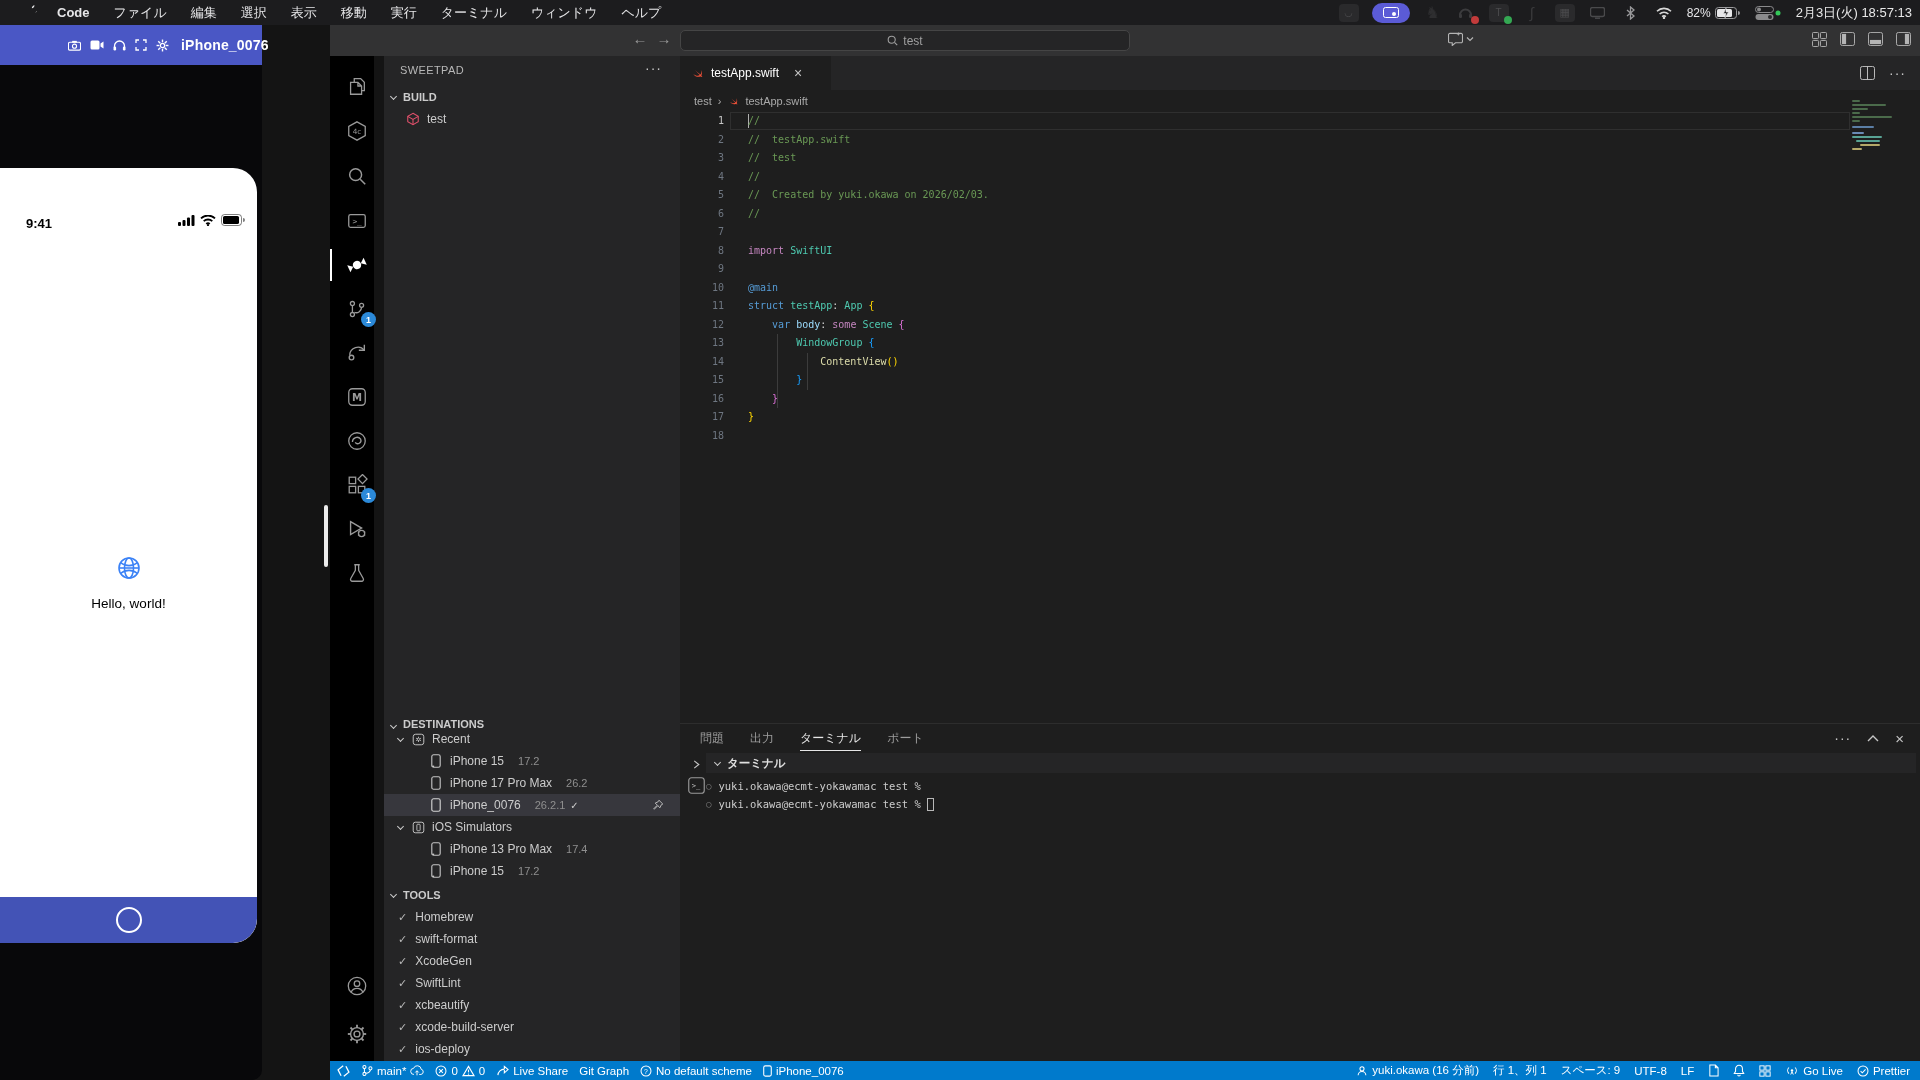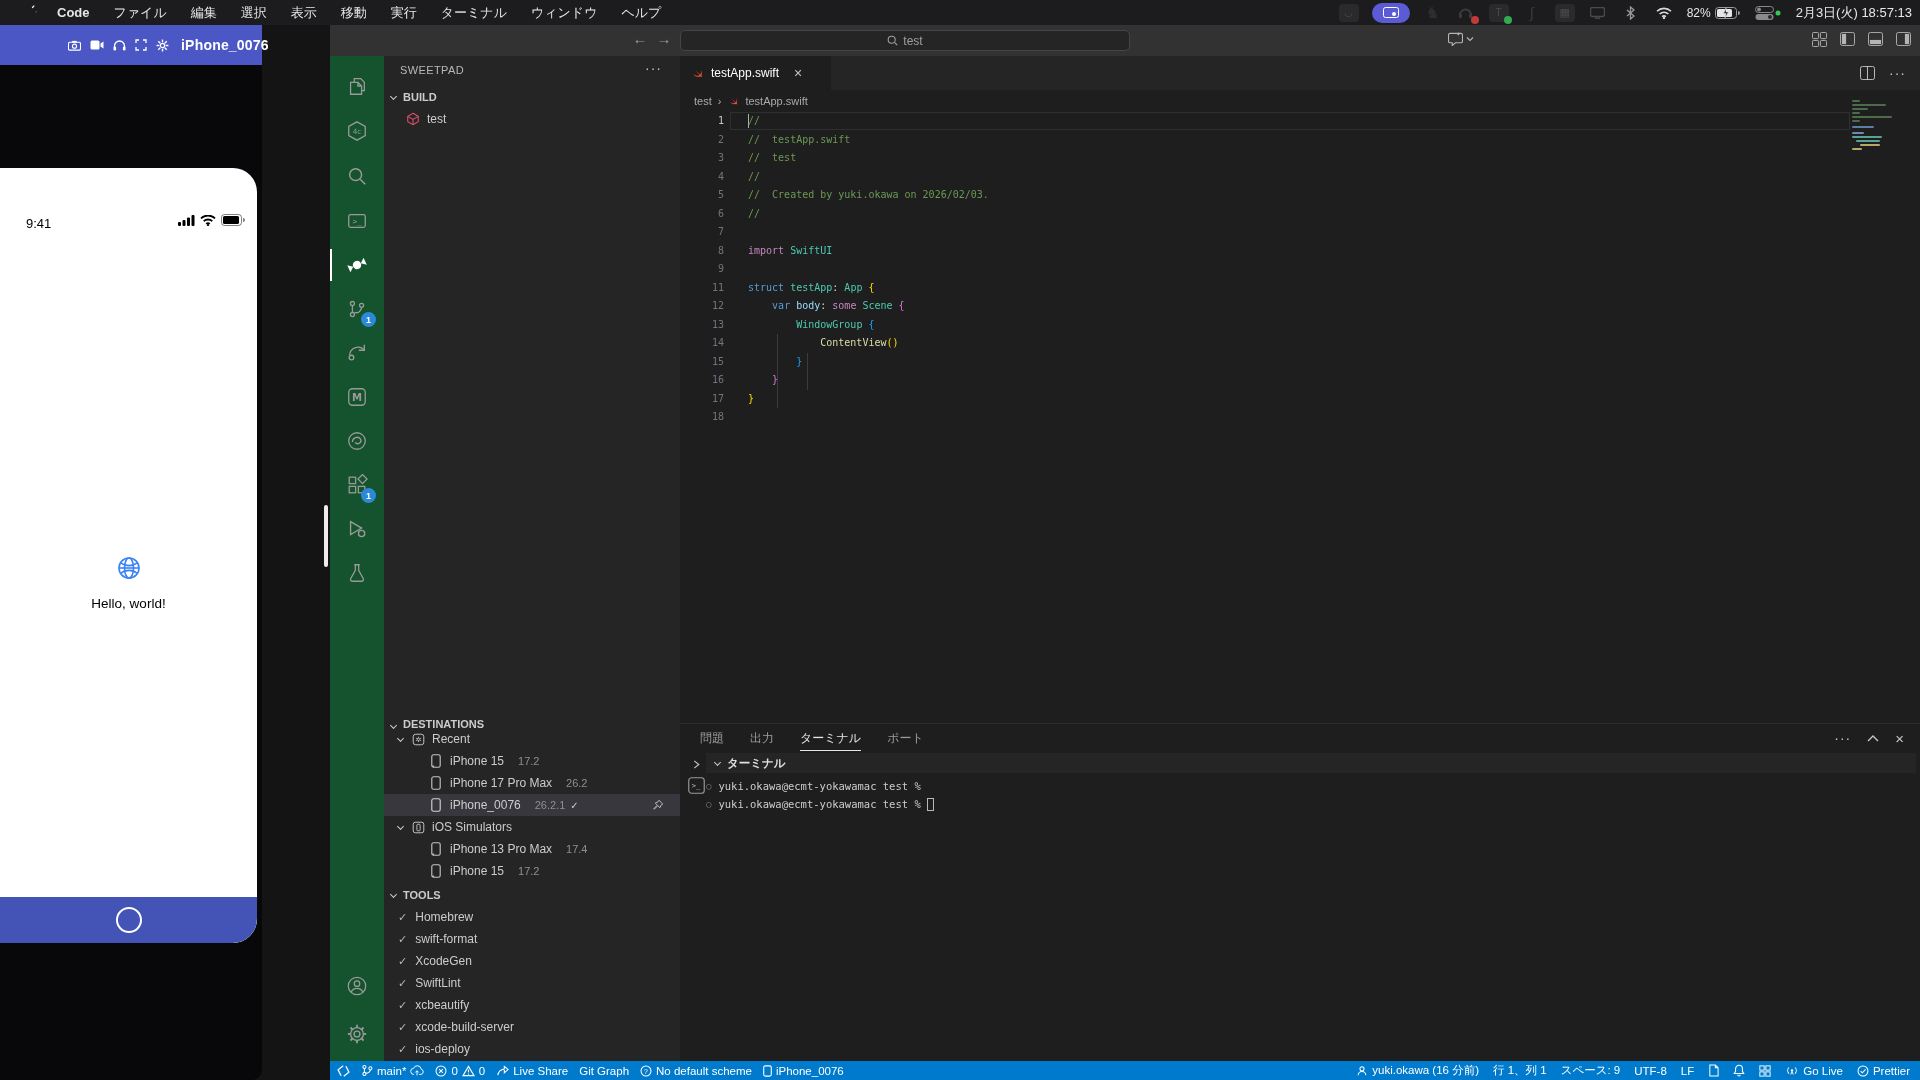--- a/index.html
+++ b/index.html
@@ -21,37 +21,37 @@
   .mb-batt { display:flex; align-items:center; gap:4px; font-size:12px; color:#e6e6e8; }
   .mb-time { font-size:13px; color:#e8e8e8; white-space:nowrap; }
 
   
   .sim { position:absolute; left:0; top:25px; width:262px; height:1055px; background:#08080a; border-radius:0 0 10px 0; }
   .sim-title { position:absolute; left:0; top:0; width:262px; height:40px; background:#4a57c5; display:flex; align-items:center; color:#fff; }
   .sim-title .ticons { display:flex; gap:9px; margin-left:68px; align-items:center; }
   .sim-title .tname { margin-left:12px; font-size:14px; font-weight:bold; letter-spacing:.2px; }
   .phone { position:absolute; left:0; top:143px; width:257px; height:775px; background:#fff; border-radius:0 24px 24px 0; overflow:hidden; }
   .pstatus { position:absolute; left:0; top:45px; width:100%; height:20px; display:flex; align-items:center; }
-  .ptime { margin-left:26px; font-size:13px; font-weight:normal; color:#000; }
+  .ptime { margin-left:26px; font-size:13px; font-weight:bold; color:#000; }
   .picons { position:absolute; right:12px; top:1px; display:flex; gap:5px; align-items:center; }
   .hello { position:absolute; left:0; top:388px; width:100%; text-align:center; color:#000; }
   .hello .htxt { margin-top:16px; font-size:13.5px; }
   .pbottom { position:absolute; left:0; bottom:0; width:100%; height:46px; background:#4353b6; border-radius:0 0 24px 0;
              display:flex; align-items:center; justify-content:center; }
   .pcircle { width:26px; height:26px; border:2.5px solid #fff; border-radius:50%; }
   .white-strip { position:absolute; left:324px; top:505px; width:4px; height:62px; background:#ececec; border-radius:2px; }
 
   
   .vsc-titlebar { position:absolute; left:330px; top:25px; width:1590px; height:31px; background:#323233; }
   .nav-ar { position:absolute; top:5px; color:#9a9a9a; font-size:15px; width:20px; text-align:center; }
   .searchbox { position:absolute; left:350px; top:5px; width:450px; height:21px; background:#252526; border:1px solid #454545; border-radius:5px;
                display:flex; align-items:center; justify-content:center; color:#9f9f9f; font-size:12px; gap:5px; }
   .tb-ic { position:absolute; top:7px; color:#b4b4b4; }
 
-  .activitybar { position:absolute; left:330px; top:56px; width:54px; height:1005px; background:#14532d; }
+  .activitybar { position:absolute; left:330px; top:56px; width:44px; height:1005px; background:#000000; }
   .act-ic { position:absolute; left:0; width:54px; height:40px; display:flex; align-items:center; justify-content:center; color:#9a9a9a; }
   .act-ic.active { color:#ffffff; }
   .act-ic.active::before { content:""; position:absolute; left:0; top:4px; width:2px; height:32px; background:#fff; }
   .nbadge { position:absolute; right:8px; bottom:2px; min-width:15px; height:15px; border-radius:8px; background:#2b89d8; color:#fff;
             font-size:9px; display:flex; align-items:center; justify-content:center; font-weight:bold; }
 
   .sidebar { position:absolute; left:384px; top:56px; width:296px; height:1005px; background:#252526; color:#cccccc; }
   .sb-title { position:absolute; left:16px; top:8px; font-size:11px; color:#b8b8b8; letter-spacing:.4px; }
   .sb-more { position:absolute; right:18px; top:4px; color:#c5c5c5; font-size:14px; letter-spacing:1px; }
   .sec-h { position:absolute; left:4px; height:22px; display:flex; align-items:center; gap:4px; font-size:11px; font-weight:bold; color:#cccccc; }
@@ -585,20 +585,21 @@
   <div class="code-area">
       <div class="code-row current"><span class="ln">1</span><span class="lt"><span class="tk-comment">//</span></span></div>
       <div class="code-row"><span class="ln">2</span><span class="lt"><span class="tk-comment">//  testApp.swift</span></span></div>
       <div class="code-row"><span class="ln">3</span><span class="lt"><span class="tk-comment">//  test</span></span></div>
       <div class="code-row"><span class="ln">4</span><span class="lt"><span class="tk-comment">//</span></span></div>
       <div class="code-row"><span class="ln">5</span><span class="lt"><span class="tk-comment">//  Created by yuki.okawa on 2026/02/03.</span></span></div>
       <div class="code-row"><span class="ln">6</span><span class="lt"><span class="tk-comment">//</span></span></div>
       <div class="code-row"><span class="ln">7</span><span class="lt"></span></div>
       <div class="code-row"><span class="ln">8</span><span class="lt"><span class="tk-kw">import</span><span class="tk-plain"> </span><span class="tk-type">SwiftUI</span></span></div>
       <div class="code-row"><span class="ln">9</span><span class="lt"></span></div>
+      <div class="code-row"><span class="ln">10</span><span class="lt"><span class="tk-kwblue">@main</span></span></div>
       <div class="code-row"><span class="ln">11</span><span class="lt"><span class="tk-kwblue">struct</span><span class="tk-plain"> </span><span class="tk-type">testApp</span><span class="tk-plain">: </span><span class="tk-type">App</span><span class="tk-plain"> </span><span class="tk-b1">{</span></span></div>
       <div class="code-row"><span class="ln">12</span><span class="lt"><span class="tk-plain">    </span><span class="tk-kwblue">var</span><span class="tk-plain"> </span><span class="tk-prop">body</span><span class="tk-plain">: </span><span class="tk-kw">some</span><span class="tk-plain"> </span><span class="tk-type">Scene</span><span class="tk-plain"> </span><span class="tk-b2">{</span></span></div>
       <div class="code-row"><span class="ln">13</span><span class="lt"><span class="tk-plain">        </span><span class="tk-type">WindowGroup</span><span class="tk-plain"> </span><span class="tk-b3">{</span></span></div>
       <div class="code-row"><span class="ln">14</span><span class="lt"><span class="tk-plain">            </span><span class="tk-func">ContentView</span><span class="tk-b1">()</span></span></div>
       <div class="code-row"><span class="ln">15</span><span class="lt"><span class="tk-plain">        </span><span class="tk-b3">}</span></span></div>
       <div class="code-row"><span class="ln">16</span><span class="lt"><span class="tk-plain">    </span><span class="tk-b2">}</span></span></div>
       <div class="code-row"><span class="ln">17</span><span class="lt"><span class="tk-b1">}</span></span></div>
       <div class="code-row"><span class="ln">18</span><span class="lt"></span></div>
     </div>
   <div class="iguide" style="left:777px; top:334px; height:74px;"></div>

